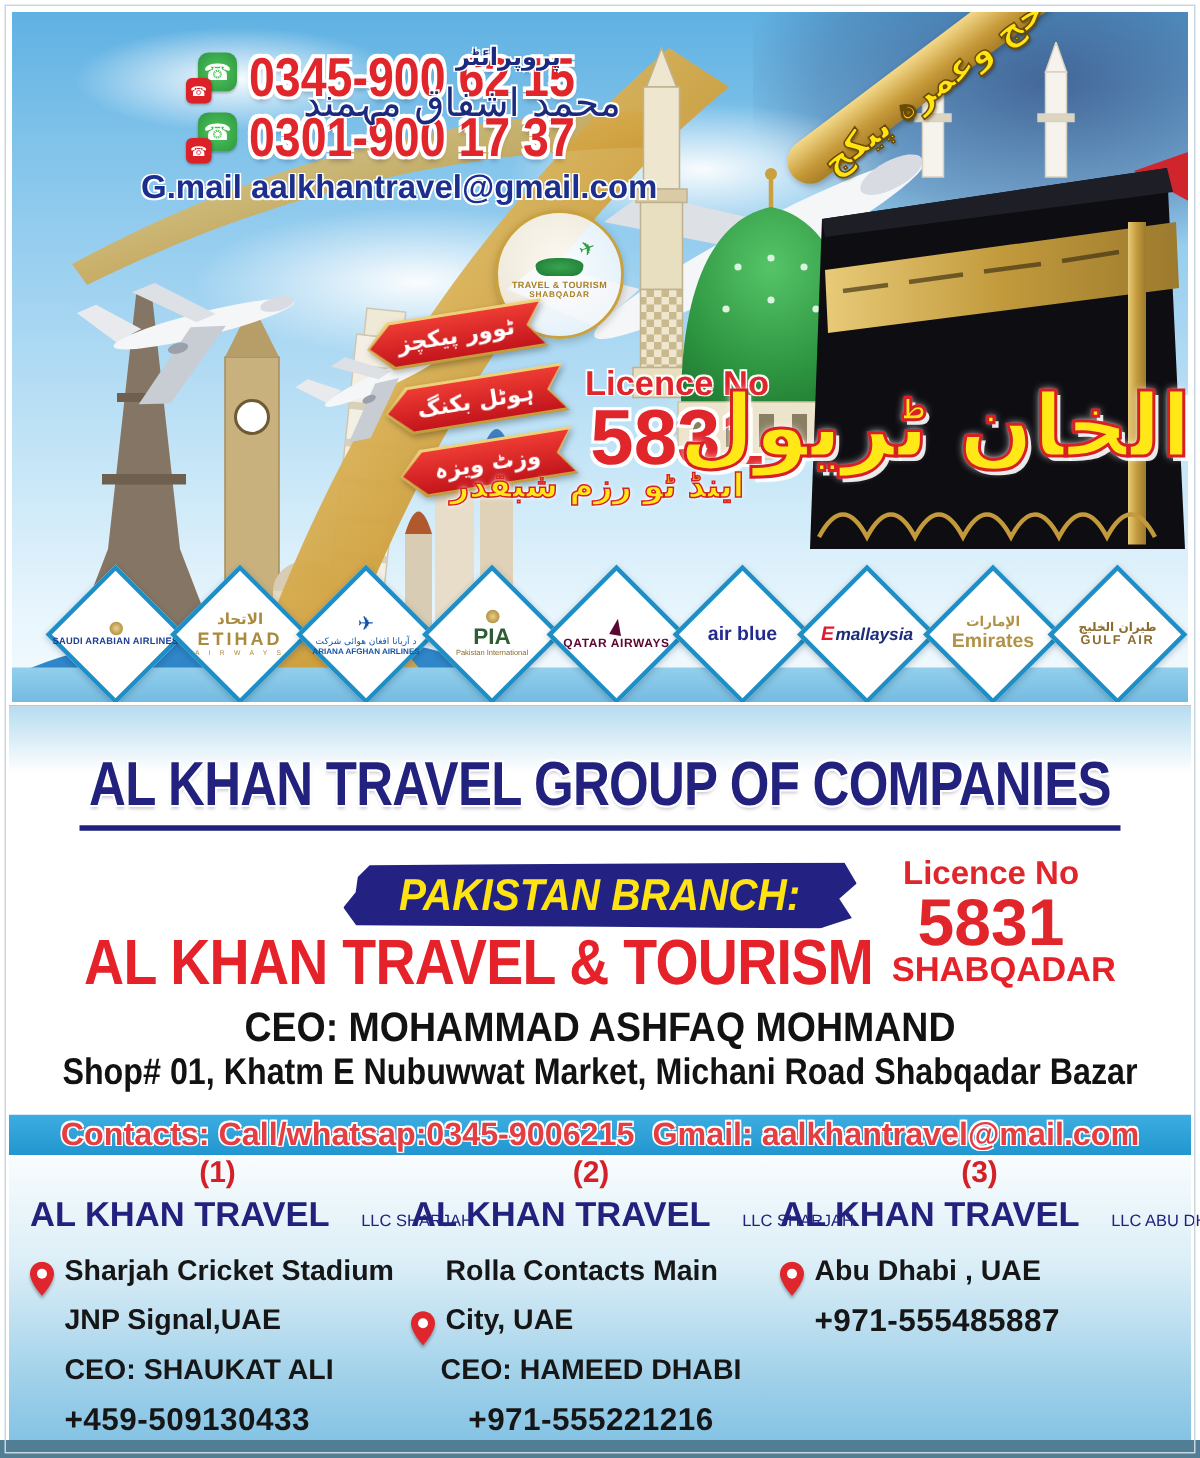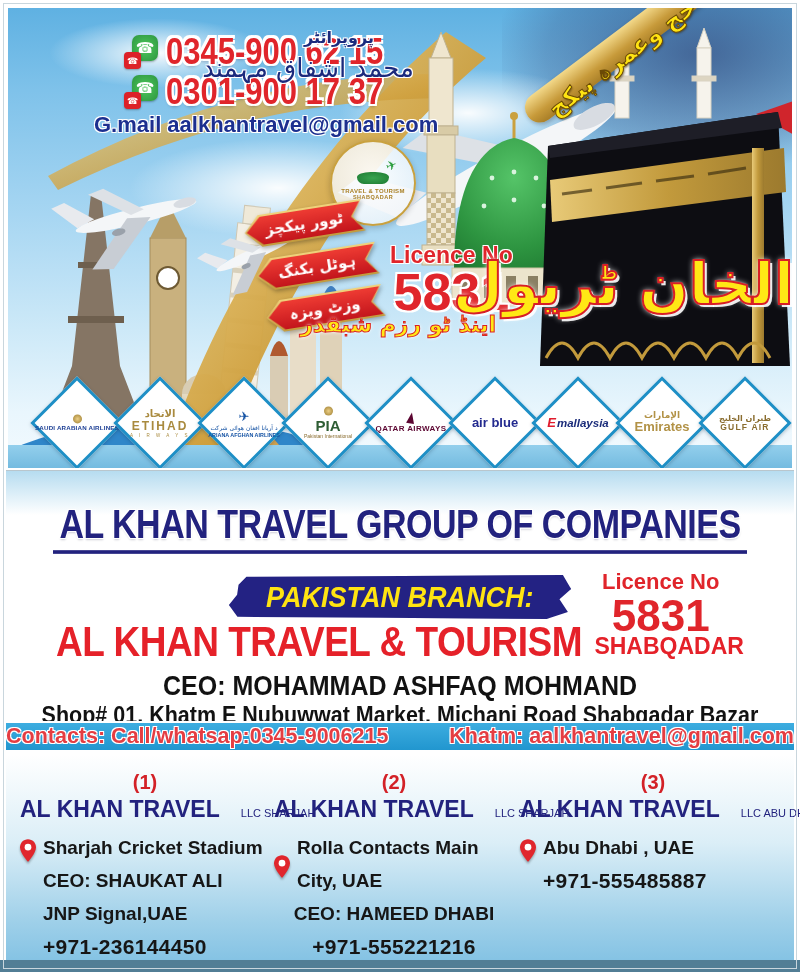--- a/index.html
+++ b/index.html
@@ -126,36 +126,36 @@
   .licence-card { position:absolute; left:596px; top:98px; text-align:center; }
   .licence-card .ll { display:block; font-size:22px; font-weight:bold; color:#e0252b; }
   .licence-card .ln { display:block; font-size:44px; line-height:.95; font-weight:bold; color:#e0252b; }
   .red-line { position:absolute; left:0; top:150px; width:100%; text-align:center; color:#e52129; white-space:nowrap; }
   .red-line .big { font-size:37px; font-weight:bold; display:inline-block; transform:scaleY(1.15); letter-spacing:-.5px; }
   .red-line .small { font-size:23px; font-weight:bold; margin-left:8px; }
   .ceo-line { position:absolute; left:0; top:200px; width:100%; text-align:center; font-size:25px; font-weight:bold; color:#121212;
     transform:scaleY(1.1); white-space:nowrap; }
   .shop-line { position:absolute; left:0; top:232px; width:100%; text-align:center; font-size:21.5px; font-weight:bold; color:#121212;
     transform:scaleY(1.15); white-space:nowrap; }
-  .contacts-bar { position:absolute; left:0; top:250px; width:100%; height:31px; background:linear-gradient(#3dade0,#2196cf);
-    display:flex; align-items:center; justify-content:space-between; gap:12px; border-top:2px solid #fff; border-bottom:2px solid #fff; }
+  .contacts-bar { position:absolute; left:0; top:270px; width:100%; height:31px; background:linear-gradient(#3dade0,#2196cf);
+    display:flex; align-items:center; justify-content:center; gap:12px; border-top:2px solid #fff; border-bottom:2px solid #fff; }
   .contacts-bar span { font-size:21.5px; font-weight:bold; color:#e43d42;
     text-shadow:-1px -1px 0 #fff,1px -1px 0 #fff,-1px 1px 0 #fff,1px 1px 0 #fff; white-space:nowrap; }
 
   .cols { position:absolute; left:0; top:300px; width:100%; height:190px; }
   .col { position:absolute; top:0; }
   .col-1 { left:14px; width:250px; }
   .col-2 { left:268px; width:240px; }
   .col-3 { left:514px; width:266px; }
   .col .num { text-align:center; font-size:20px; font-weight:bold; color:#d32127; }
   .col .cname { text-align:center; margin-top:2px; white-space:nowrap; }
   .col .cname .n1 { font-size:23px; font-weight:bold; color:#22227e; }
   .col .cname .n2 { font-size:11px; font-weight:normal; color:#22227e;padding-left:21px; }
   .col .rows { margin-top:8px; font-size:19px; font-weight:bold; color:#161616; line-height:33px; }
-  .col .addr-row { display:flex; align-items:center; gap:7px; }
+  .col .addr-row { display:flex; align-items:flex-end; gap:7px; }
   .pin { width:16px; height:23px; flex:0 0 16px; margin-top:5px; filter:drop-shadow(0 2px 1px rgba(0,0,0,.3)); }
   .col .indent { padding-left:23px; }
   .col-2 .rows .c, .col-3 .rows { }
   .col .phone { font-size:21px; letter-spacing:.3px; }
   .center-txt { text-align:center; }
 
   .bottom-strip { position:absolute; left:0; top:960px; width:100%; height:12px; background:#527e95; }
 </style>
 </head>
 <body>
@@ -442,41 +442,41 @@
     <div class="red-line">
       <span class="big">AL KHAN TRAVEL &amp; TOURISM</span>
       <span class="small">SHABQADAR</span>
     </div>
 
     <div class="ceo-line">CEO:  MOHAMMAD ASHFAQ MOHMAND</div>
     <div class="shop-line">Shop# 01, Khatm E Nubuwwat Market, Michani Road Shabqadar Bazar</div>
 
     <div class="contacts-bar">
       <span>Contacts: Call/whatsap:0345-9006215</span>
-      <span>Khatm: aalkhantravel@gmail.com</span>
+      <span>Gmail: aalkhantravel@mail.com</span>
     </div>
 
     <div class="cols">
 
       <div class="col col-1">
         <div class="num">(1)</div>
         <div class="cname">
           <span class="n1">AL KHAN TRAVEL</span><span class="n2">LLC SHARJAH</span>
         </div>
         <div class="rows">
           <div class="addr-row">
             <svg class="pin" viewBox="0 0 24 34">
                 <path d="M12 0C5.4 0 0 5.4 0 12c0 9 12 22 12 22s12-13 12-22C24 5.4 18.6 0 12 0z" fill="#e0262d"></path>
                 <circle cx="12" cy="12" r="5" fill="#fff"></circle>
               </svg>
             <span>Sharjah Cricket Stadium</span>
           </div>
+          <div class="indent">JNP Signal,UAE</div>
           <div class="indent">CEO: SHAUKAT ALI</div>
-          <div class="indent">JNP Signal,UAE</div>
-          <div class="indent phone">+971-236144450</div>
+          <div class="indent phone">+459-509130433</div>
         </div>
       </div>
 
       <div class="col col-2">
         <div class="num">(2)</div>
         <div class="cname">
           <span class="n1">AL KHAN TRAVEL</span><span class="n2">LLC SHARJAH</span>
         </div>
         <div class="rows">
           <div class="addr-row">

